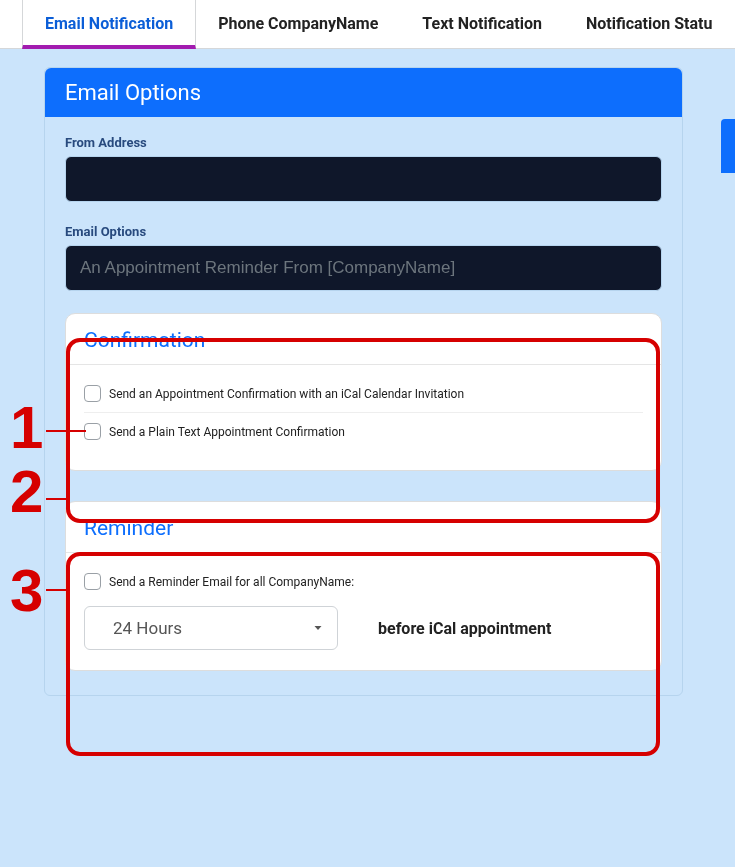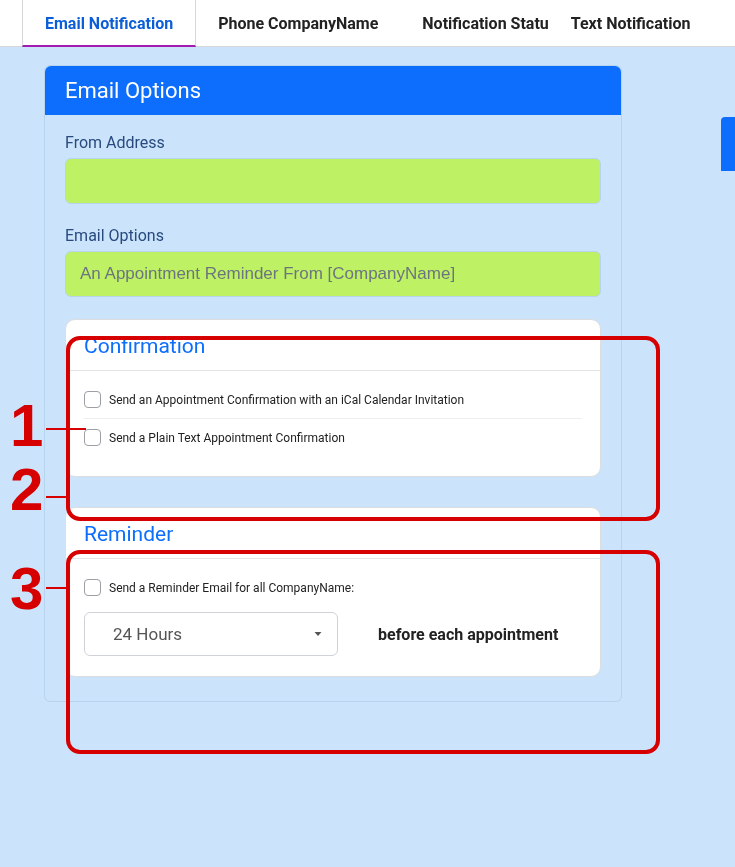--- a/index.html
+++ b/index.html
@@ -22,67 +22,67 @@
   .tab {
     padding: 14px 22px 12px;
     font-size: 16px;
     color: #222;
     white-space: nowrap;
     cursor: pointer;
   }
   .tab.active {
     color: #0b5ed7;
     border: 1px solid #d5d7d9;
-    border-bottom: 2px solid #a21caf;
+    border-bottom: 4px solid #a21caf;
     border-top: none;
     margin-bottom: -1px;
     background: #fff;
   }
   .tab.truncated {
     padding-right: 0;
   }
 
   .content-area {
     position: relative;
     background: #cbe4fb;
     padding: 18px 20px 60px 20px;
     min-height: 830px;
   }
 
   .panel {
     background: #cbe4fb;
     border: 1px solid #b6d4ee;
     border-radius: 6px;
-    width: 578px;
+    width: 639px;
     margin-left: 24px;
   }
   .panel-header {
     background: #0d6efd;
     color: #fff;
     font-size: 22px;
     padding: 12px 20px;
     border-top-left-radius: 6px;
     border-top-right-radius: 6px;
     font-weight: 400;
   }
   .panel-body {
     padding: 18px 20px 24px;
   }
 
   .form-label {
     color: #284a7e;
-    font-weight: 400;
-    font-size: 16px;
+    font-weight: 700;
+    font-size: 13px;
     margin-bottom: 6px;
     display: block;
   }
   .text-input {
     width: 100%;
     border: 1px solid #b6d4ee;
-    background: #bef264;
+    background: #0f172a;
     border-radius: 6px;
     height: 46px;
     font-size: 17px;
     padding: 0 14px;
     color: #6c757d;
   }
   .text-input::placeholder { color: #6c757d; }
   .fg { margin-bottom: 22px; }
 
   .card {
@@ -185,22 +185,22 @@
     background: #0d6efd;
     border-top-left-radius: 4px;
   }
 </style>
 </head>
 <body>
 
 <div class="tabs">
   <div class="tab active">Email Notification</div>
   <div class="tab">Phone CompanyName</div>
+  <div class="tab">Text Notification</div>
   <div class="tab truncated">Notification Statu</div>
-  <div class="tab">Text Notification</div>
 </div>
 
 <div class="content-area">
 
   <div class="panel">
     <div class="panel-header">Email Options</div>
     <div class="panel-body">
 
       <div class="fg">
         <label class="form-label">From Address</label>
@@ -233,21 +233,21 @@
             <span class="chk"></span>
             <span>Send a Reminder Email for all CompanyName:</span>
           </div>
           <div class="select-wrap">
             <div class="select">
               <span>24 Hours</span>
               <svg viewBox="0 0 20 20">
                   <path d="M5 7l5 6 5-6z"></path>
                 </svg>
             </div>
-            <span class="select-caption">before each appointment</span>
+            <span class="select-caption">before iCal appointment</span>
           </div>
         </div>
       </div>
 
     </div>
   </div>
 
   <div class="side-sliver"></div>
 
   <div class="callout-box" style="left:66px; top:289px; width:594px; height:185px;"></div>

